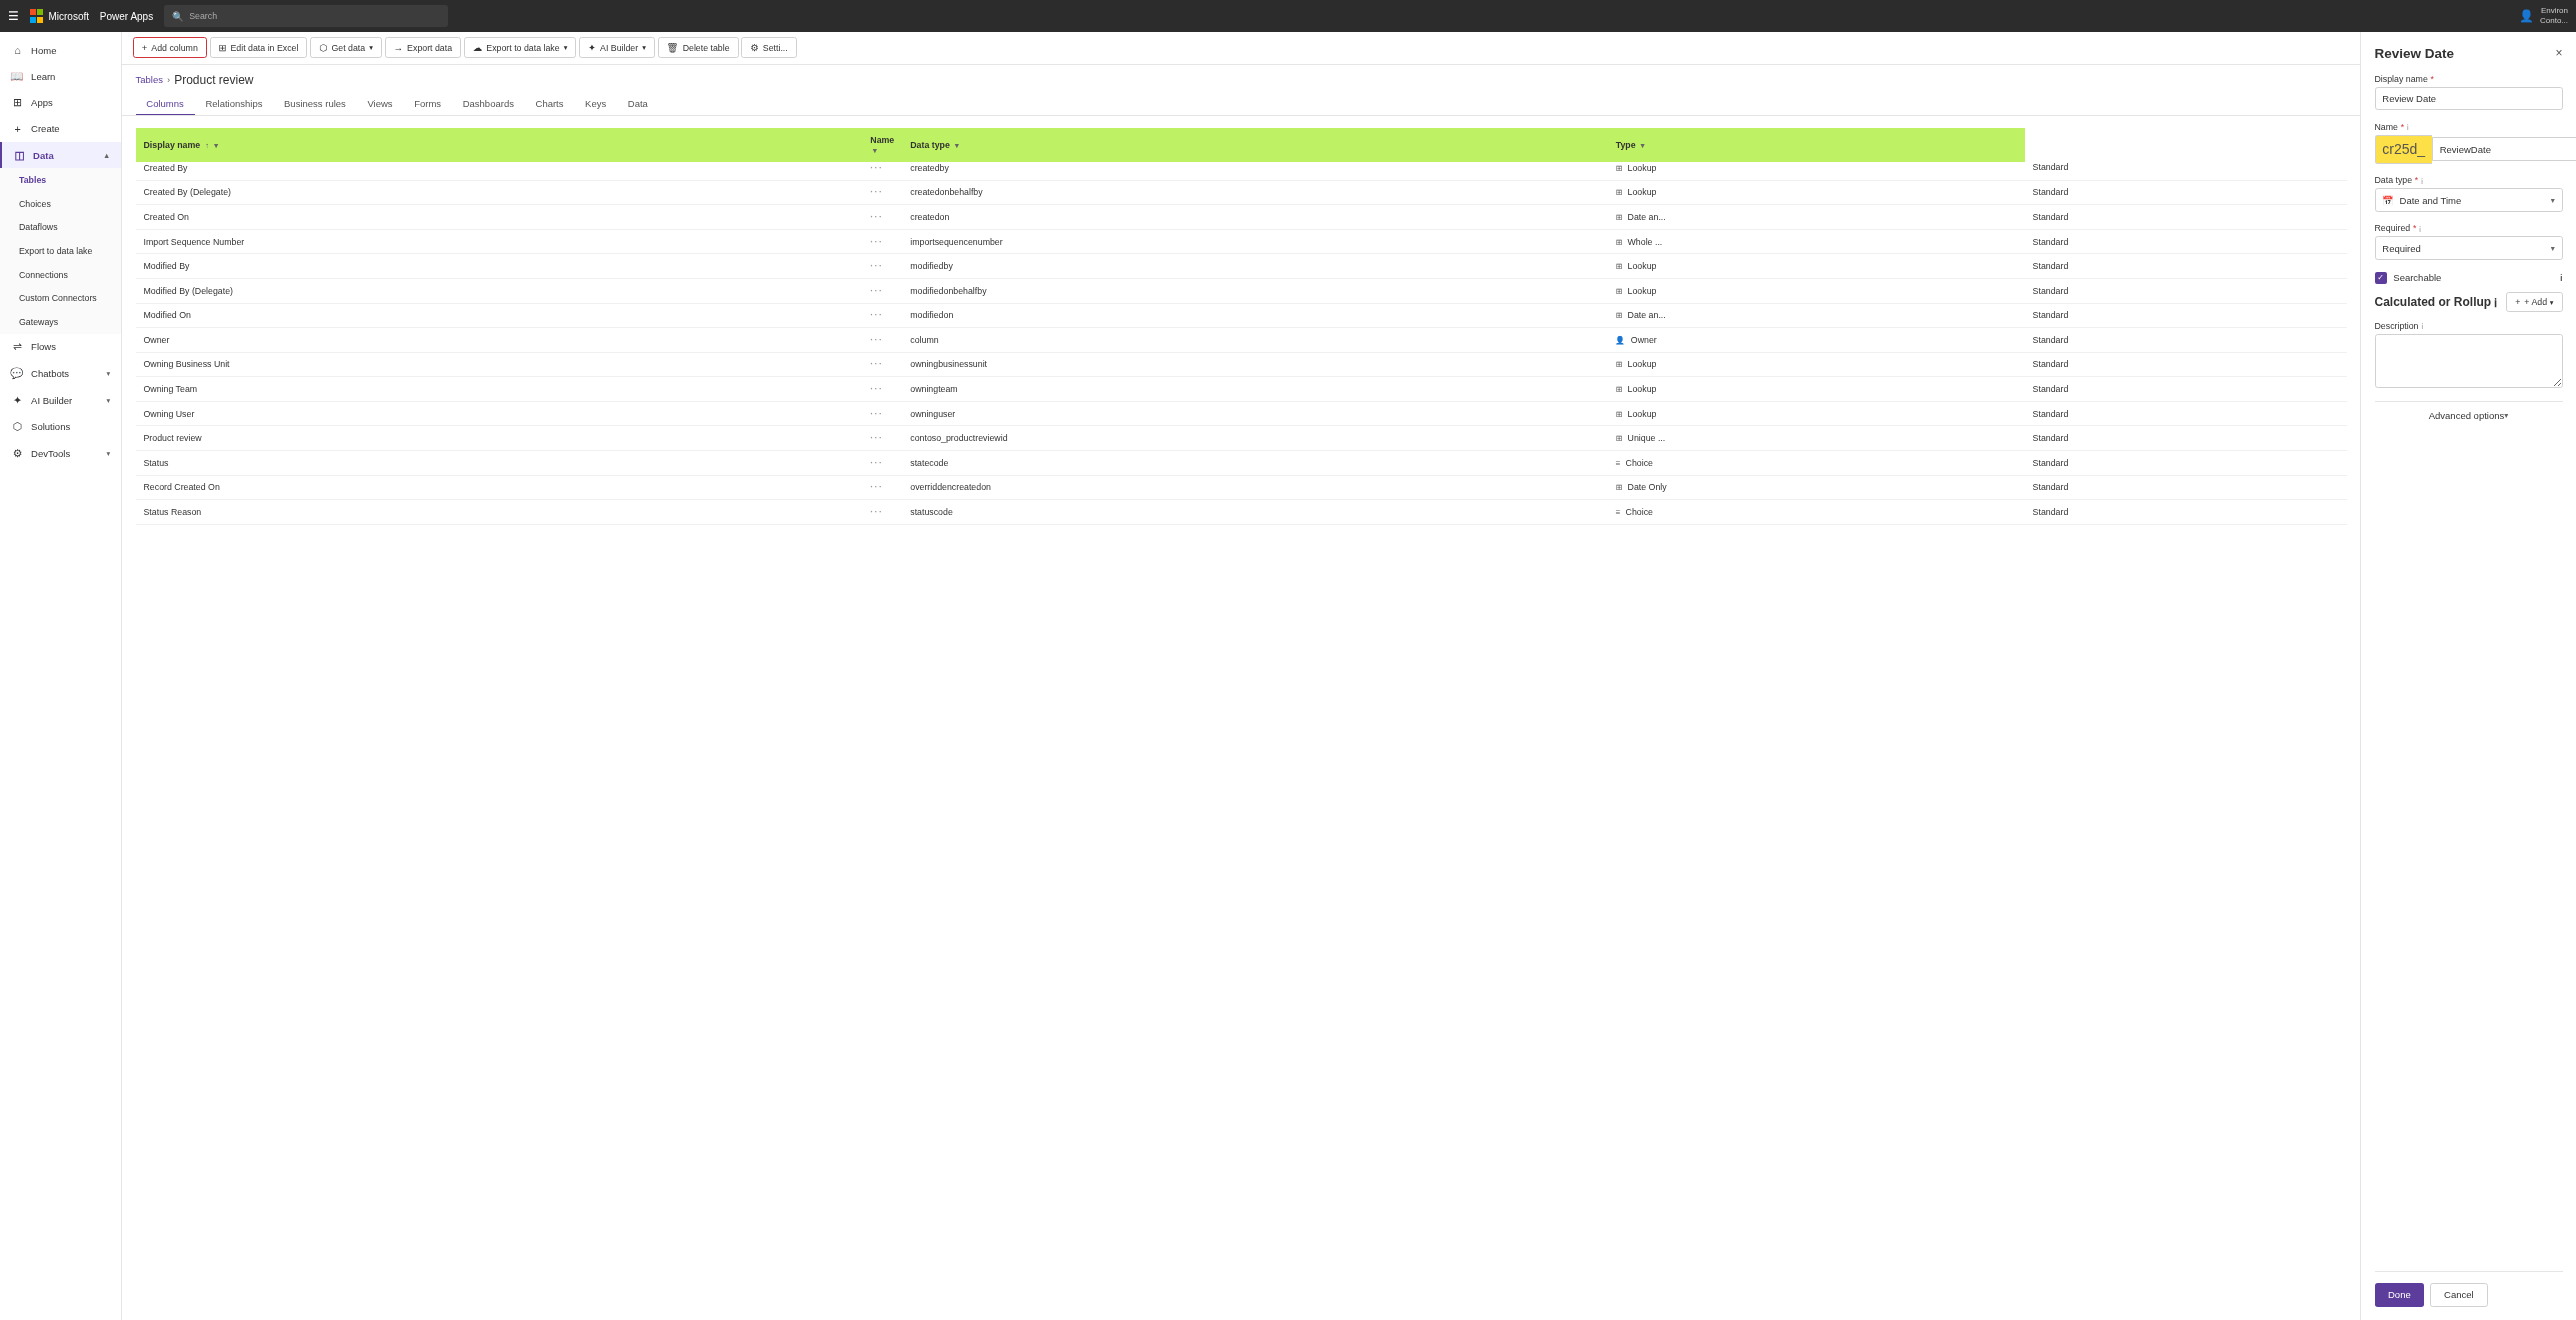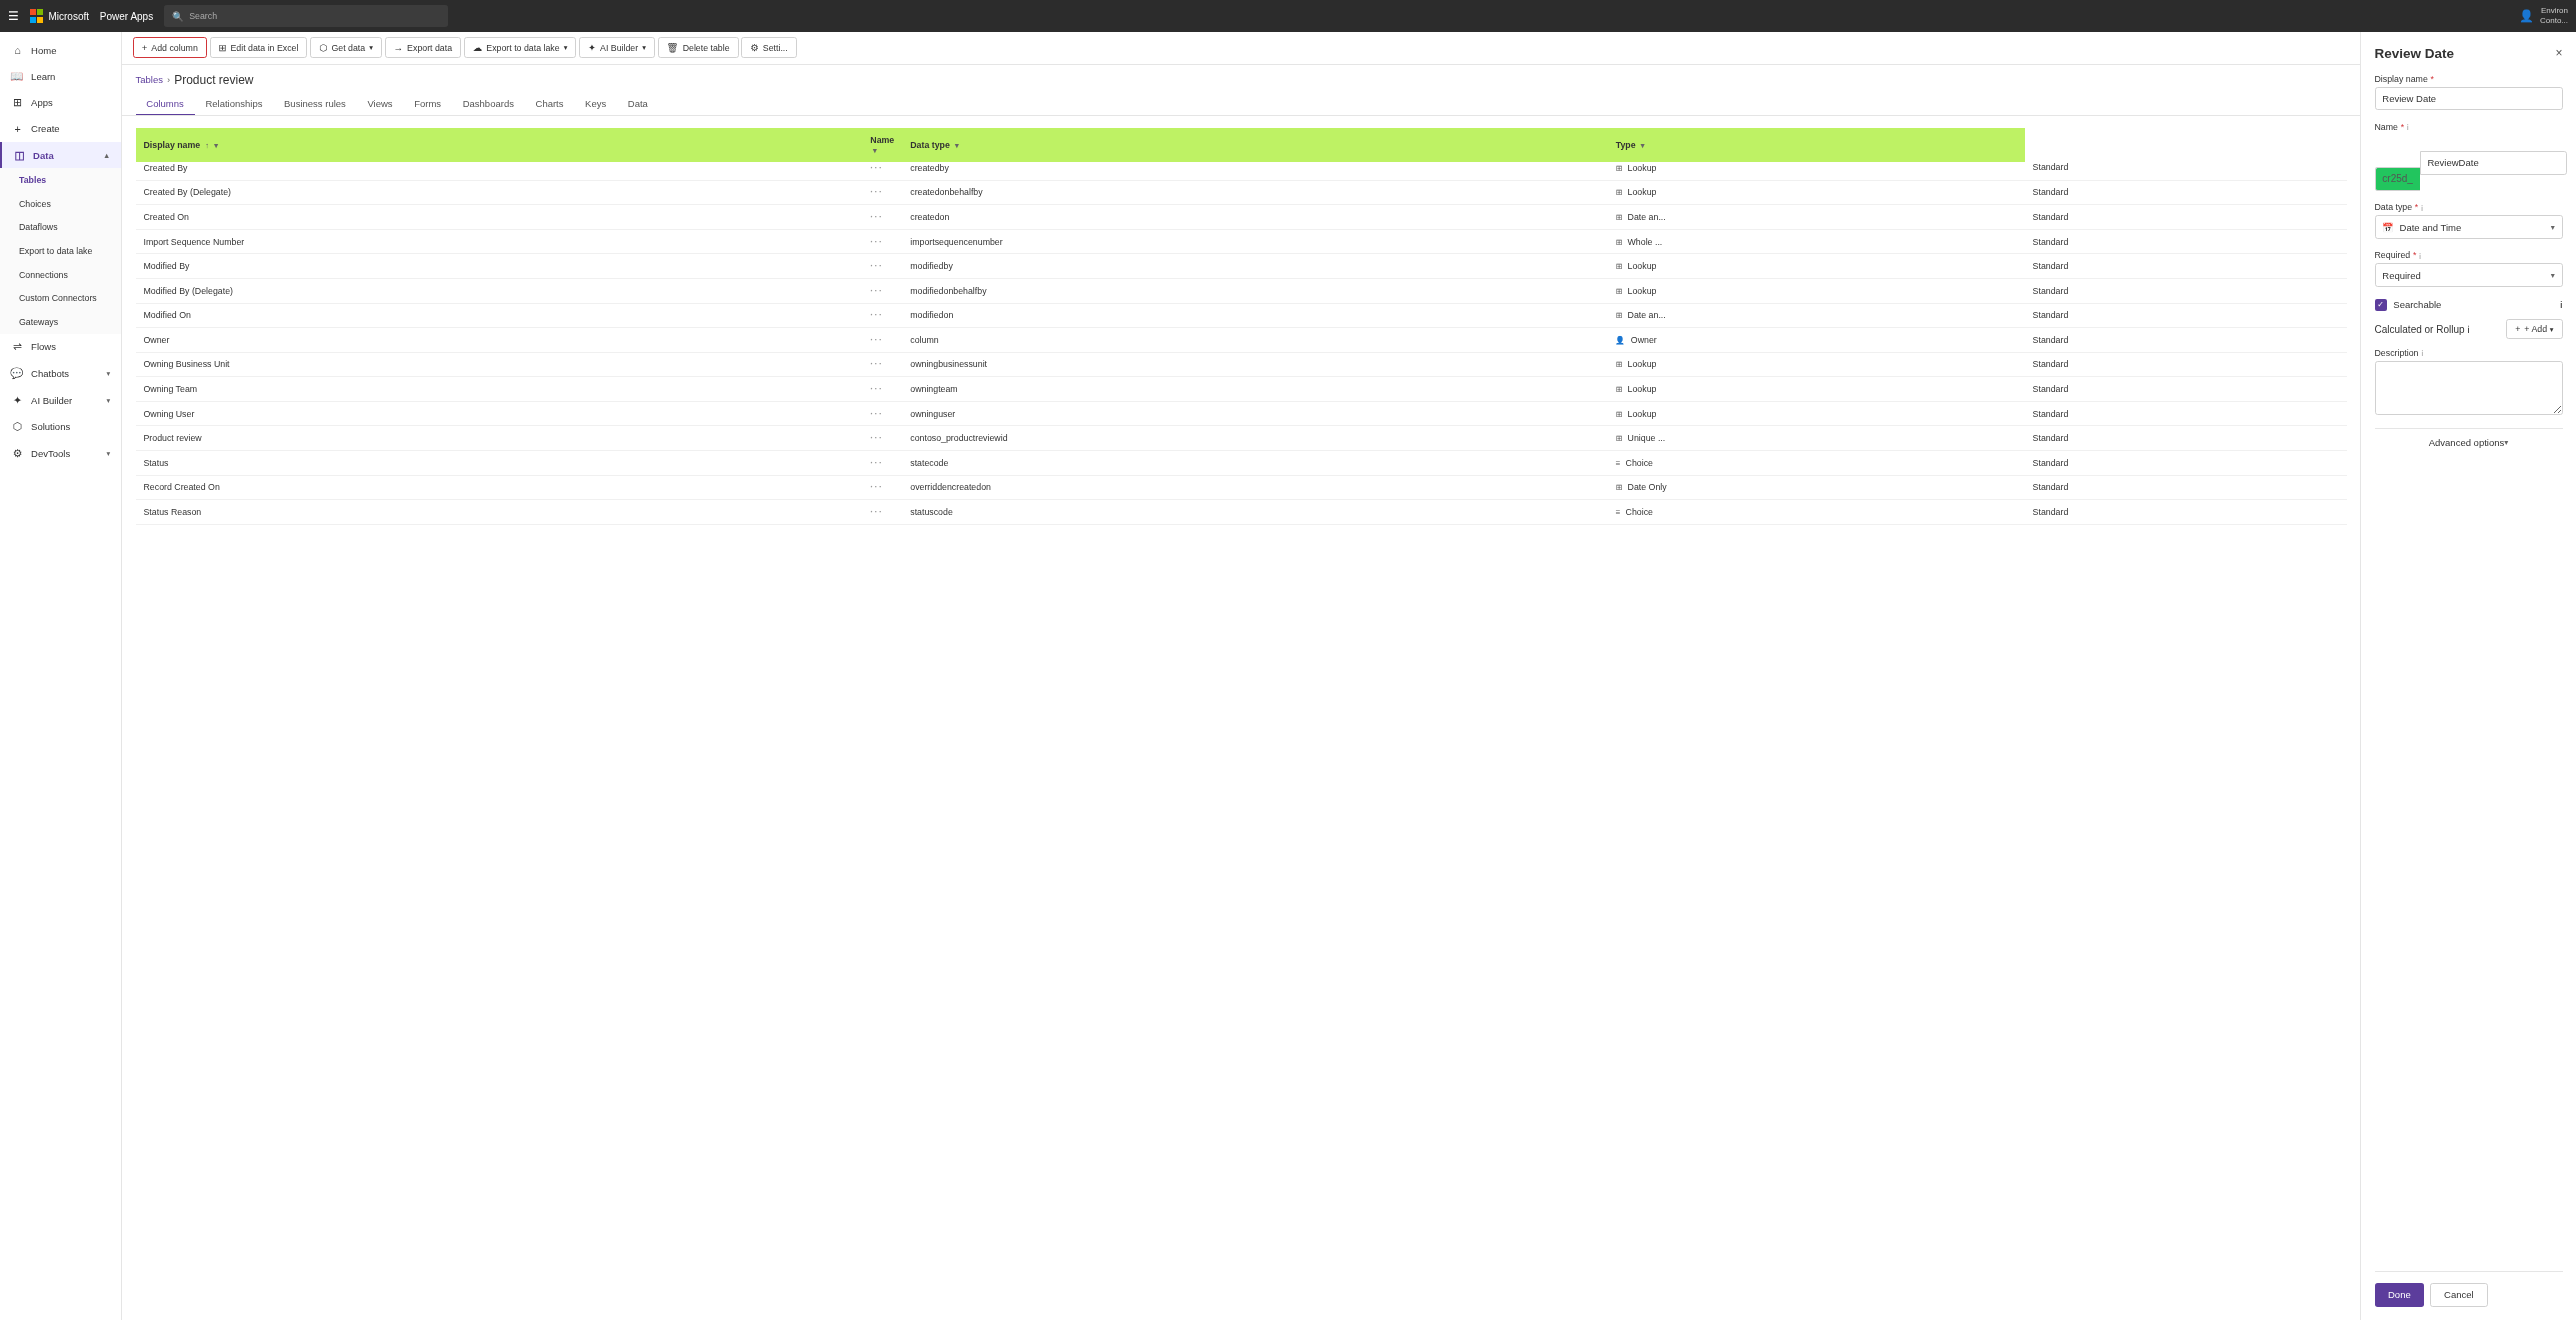--- a/index.html
+++ b/index.html
@@ -108,42 +108,42 @@
     .field-label { font-size: 8.8px; font-weight: 500; color: #333; margin-bottom: 2.7px; display: flex; align-items: center; gap: 2.7px; }
     .field-label .required { color: #d13438; }
     .field-label .info-icon { color: #999; font-size: 8px; cursor: pointer; }
     .field-input {
       width: 100%; padding: 5.4px 6.8px; border: 0.7px solid #d1d1d1; border-radius: 2.7px;
       font-size: 9.5px; color: #333; outline: none;
     }
     .name-field-row { display: flex; align-items: center; gap: 0; }
     .name-prefix {
       padding: 5.4px 6.8px; border: 0.7px solid #d1d1d1; border-right: none;
-      border-radius: 2.7px 0 0 2.7px; background: #22c55e; font-size: 10px;
-      color: #555; white-space: nowrap; margin-top: 32px;
+      border-radius: 2.7px 0 0 2.7px; background: #fde047; font-size: 14px;
+      color: #555; white-space: nowrap;
     }
     .name-input {
       flex: 1; padding: 5.4px 6.8px; border: 0.7px solid #d1d1d1;
       border-radius: 0 2.7px 2.7px 0; font-size: 9.5px; color: #333; outline: none;
     }
     .select-field {
       width: 100%; padding: 5.4px 6.8px; border: 0.7px solid #d1d1d1; border-radius: 2.7px;
       font-size: 9.5px; color: #333; background: #fff; cursor: pointer;
       display: flex; align-items: center; justify-content: space-between;
     }
     .select-icon { font-size: 8px; color: #666; }
     .data-type-display { display: flex; align-items: center; gap: 5.4px; }
     .checkbox-row { display: flex; align-items: center; gap: 6.8px; margin-bottom: 8px; }
     .checkbox-checked {
       width: 12px; height: 12px; background: #5c3d9c; border-radius: 2px;
       display: flex; align-items: center; justify-content: center; color: #fff; font-size: 8px; cursor: pointer;
     }
     .checkbox-label { font-size: 9.5px; color: #333; }
     .calc-row { display: flex; align-items: center; justify-content: space-between; margin-bottom: 8px; }
-    .calc-label { font-size: 10px; font-weight: 400; color: #333; display: flex; align-items: center; gap: 2.7px; }
+    .calc-label { font-size: 12px; font-weight: 700; color: #333; display: flex; align-items: center; gap: 2.7px; }
     .add-btn {
       display: flex; align-items: center; gap: 2.7px; padding: 4px 8px;
       border: 0.7px solid #d1d1d1; border-radius: 2.7px; background: #fff;
       cursor: pointer; font-size: 8.8px; color: #333;
     }
     .desc-textarea {
       width: 100%; height: 54px; padding: 5.4px 6.8px; border: 0.7px solid #d1d1d1;
       border-radius: 2.7px; font-size: 8.8px; resize: vertical; outline: none;
     }
     .advanced-row {

